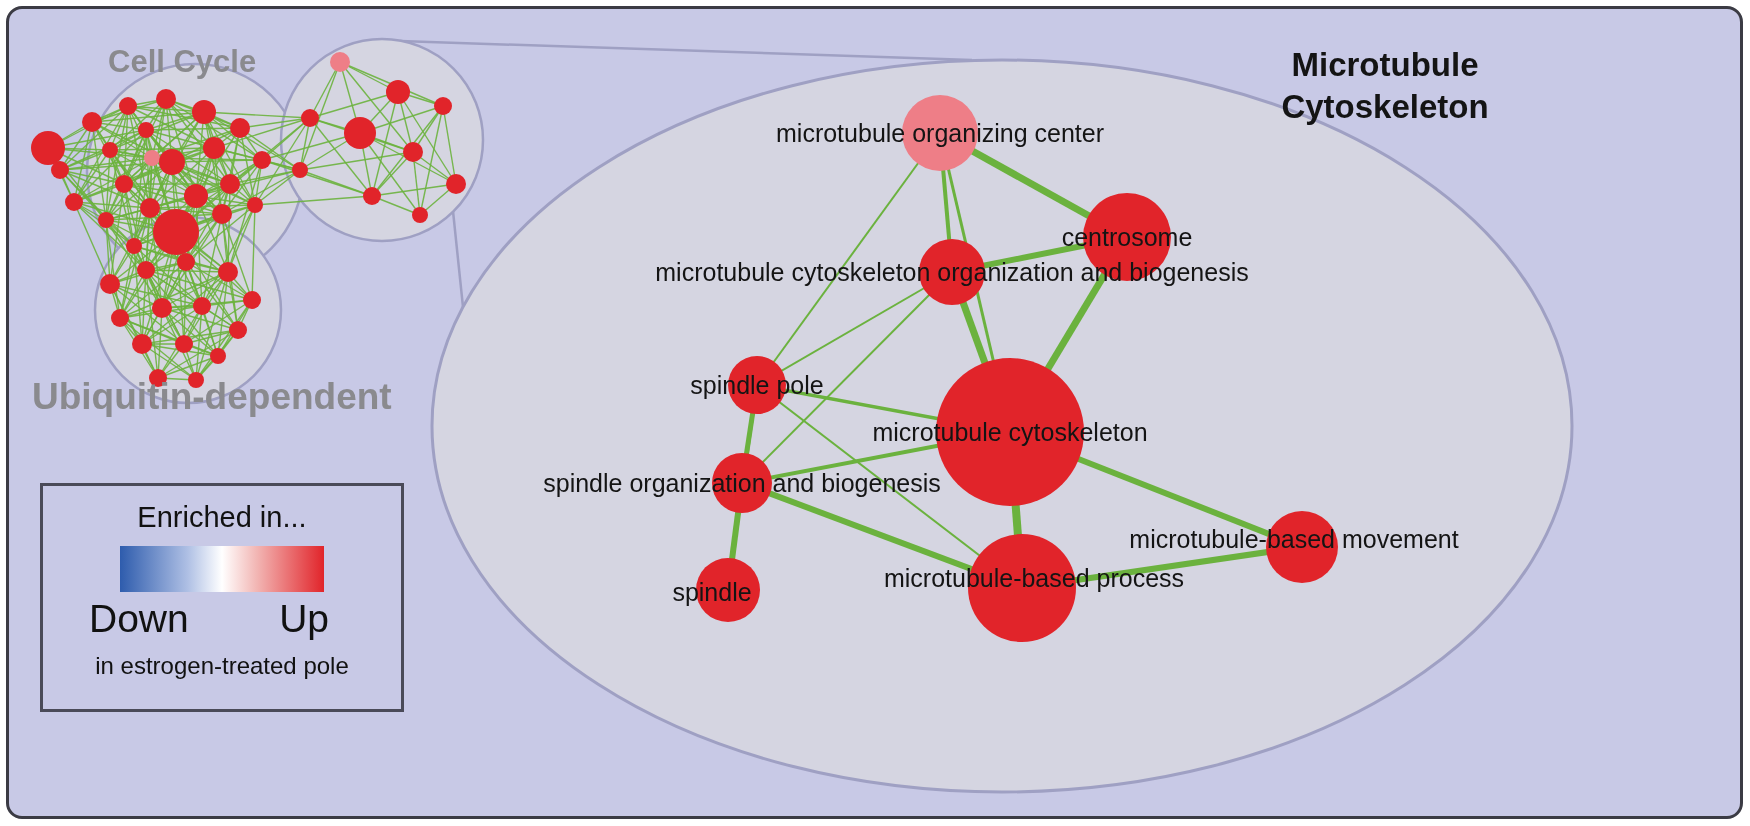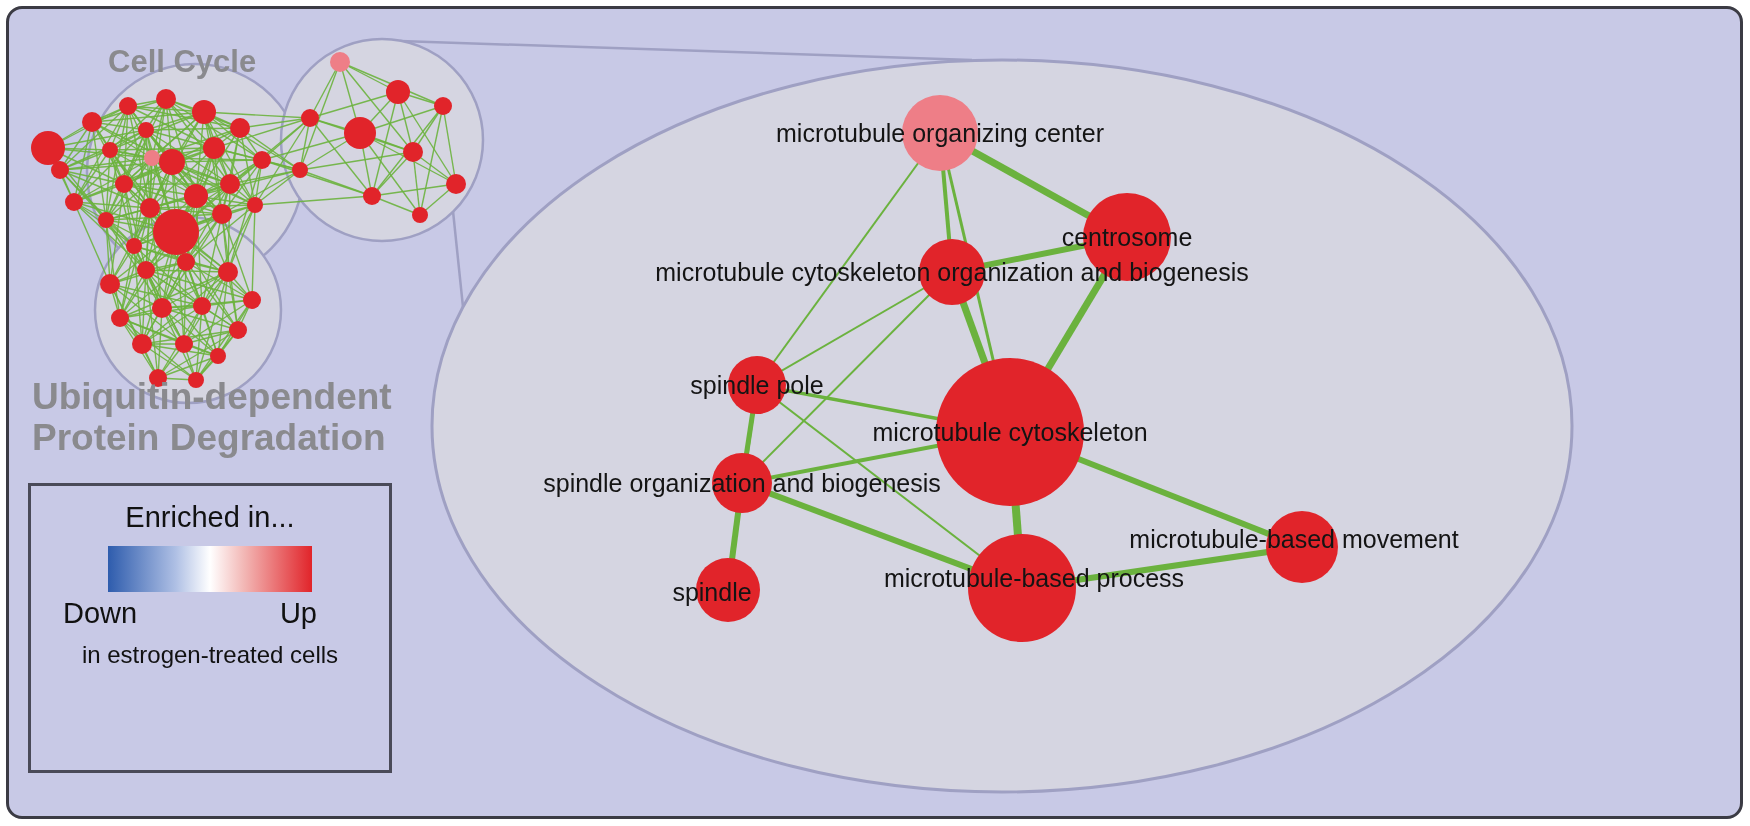--- a/index.html
+++ b/index.html
@@ -12,26 +12,26 @@
     background:#c8c9e6; border:3px solid #3b3b44; border-radius:16px;
     box-sizing:border-box;
   }
   svg.net { position:absolute; left:0; top:0; }
   .overlay { position:absolute;font-weight:bold; }
   .cluster-label { color:#8a8a8e; }
   .label-cellcycle { left:108px; top:44px; font-size:31px; }
   .label-ubiq { left:32px; top:376px; font-size:37px; line-height:41px; text-align:left; }
   .label-mt { left:1230px; top:44px; width:310px; text-align:center; font-size:33px; line-height:42px; color:#141414; }
   .legend {
-    position:absolute; left:28px; top:483px; width:364px; height:290px;
+    position:absolute; left:40px; top:483px; width:364px; height:229px;
     border:3px solid #4a4a58; box-sizing:border-box; text-align:center; color:#111;
   }
   .legend-title { margin-top:15px; font-size:29px; }
   .legend-bar { width:204px; height:46px; margin:12px auto 0; }
-  .legend-row { display:flex; justify-content:space-between; padding:5px 72px 0 32px; font-size:29px; }
+  .legend-row { display:flex; justify-content:space-between; padding:5px 72px 0 46px; font-size:39px; }
   .legend-caption { margin-top:9px; font-size:24px; line-height:31px; }
 </style>
 </head>
 <body>
 
 <div class="stage">
   <div class="board"></div>
 
   <svg id="net" class="net" width="1750" height="826" viewBox="0 0 1750 826">
       <line x1="400" y1="41" x2="972" y2="60" stroke="#9fa0c3" stroke-width="2.5"></line>
@@ -489,28 +489,31 @@
       <text x="742" y="492" text-anchor="middle" font-size="25" fill="#141414" font-family="&quot;Liberation Sans&quot;, sans-serif">spindle organization and biogenesis</text>
       <text x="1294" y="548" text-anchor="middle" font-size="25" fill="#141414" font-family="&quot;Liberation Sans&quot;, sans-serif">microtubule-based movement</text>
       <text x="1034" y="587" text-anchor="middle" font-size="25" fill="#141414" font-family="&quot;Liberation Sans&quot;, sans-serif">microtubule-based process</text>
       <text x="712" y="601" text-anchor="middle" font-size="25" fill="#141414" font-family="&quot;Liberation Sans&quot;, sans-serif">spindle</text>
     </svg>
 
   <div class="overlay cluster-label label-cellcycle">Cell Cycle</div>
 
   <div class="overlay cluster-label label-ubiq">
     <div>Ubiquitin-dependent</div>
-    <div>Protein Degradation</div>
   </div>
 
+  <div class="overlay label-mt">
+    <div>Microtubule</div>
+    <div>Cytoskeleton</div>
+  </div>
 
   <div class="legend">
     <div class="legend-title">Enriched in...</div>
     <div class="legend-bar" style="background: linear-gradient(to right, rgb(46, 92, 173), rgb(174, 191, 228) 33%, rgb(255, 255, 255) 50%, rgb(242, 182, 180) 67%, rgb(225, 36, 42));"></div>
     <div class="legend-row">
       <span>Down</span>
       <span>Up</span>
     </div>
     <div class="legend-caption">
-      <div>in estrogen-treated cells</div>
+      <div>in estrogen-treated pole</div>
     </div>
   </div>
 </div>
 
 </body></html>

